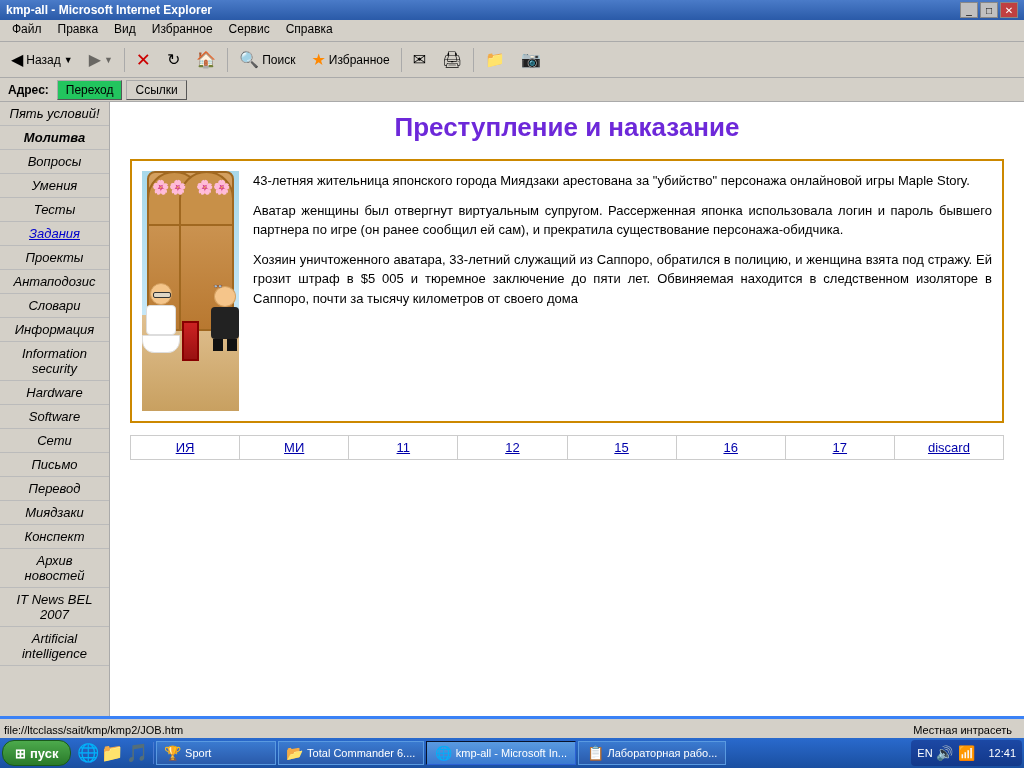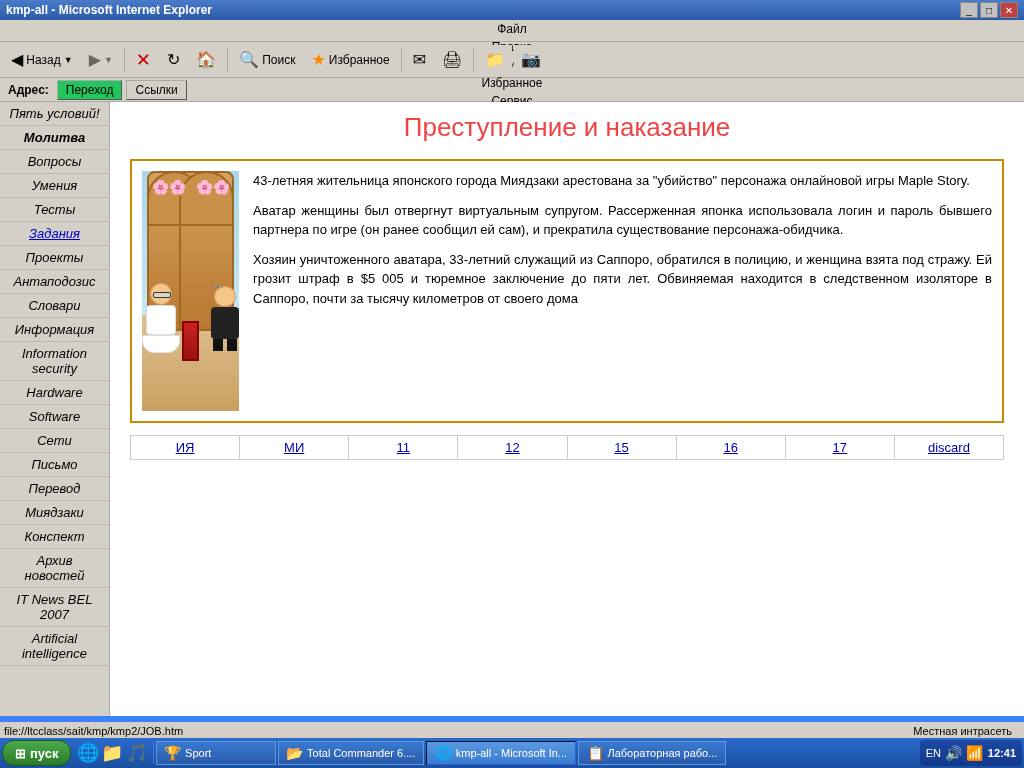--- a/index.html
+++ b/index.html
@@ -20,21 +20,21 @@
     .window-controls { display: flex; gap: 2px; }
     .window-controls span {
       width: 18px; height: 16px; background: #c0c0c0; border: 1px solid #888;
       display: flex; align-items: center; justify-content: center; font-size: 10px; cursor: pointer;
       color: #000;
     }
 
     
     .menu-bar {
       background: #d4d0c8; border-bottom: 1px solid #aaa;
-      display: flex; align-items: center; height: 22px; padding: 0 4px; flex-direction: column;
+      display: flex; height: 22px; padding: 0 4px;
     }
     .menu-bar span { padding: 2px 8px; font-size: 12px; cursor: pointer; }
 
     
     .toolbar {
       background: #d4d0c8; border-bottom: 1px solid #aaa;
       display: flex; align-items: center; height: 36px; padding: 2px 4px; gap: 2px;
     }
     .toolbar-btn {
       display: flex; align-items: center; gap: 3px; padding: 2px 6px;
@@ -78,21 +78,21 @@
     }
     .sidebar-item.link { color: #00f; text-decoration: underline; }
     .sidebar-item.bold { font-weight: bold; }
 
     
     .content-area {
       flex: 1; background: #fff; overflow-y: auto; padding: 10px 20px;
     }
 
     .page-title {
-      text-align: center; color: #ef4444; font-size: 26px; font-weight: normal;
+      text-align: center; color: #6d28d9; font-size: 26px; font-weight: bold;
       margin-bottom: 16px; font-family: Arial, sans-serif;
     }
 
     .article-box {
       border: 2px solid #cc8800; padding: 10px; margin-bottom: 12px;
       display: flex; gap: 14px;
     }
     .article-text { font-size: 13px; line-height: 1.5; text-align: justify; color: #000; }
     .article-text p { margin-bottom: 10px; }
 
@@ -106,21 +106,21 @@
     .nav-link-item {
       flex: 1; text-align: center; padding: 4px 8px;
       border-right: 1px solid #ccc; font-size: 13px;
       color: #00a; text-decoration: underline; cursor: pointer;
       background: #fff;
     }
     .nav-link-item:last-child { border-right: none; }
 
     
     .status-bar {
-      background: #d4d0c8; border-top: 6px solid #3b82f6;
+      background: #d4d0c8; border-top: 3px solid #3b82f6;
       height: 24px; display: flex; align-items: center; padding: 0 4px;
       font-size: 11px; justify-content: space-between;
     }
     .status-left { flex: 1; }
     .status-right { padding-right: 8px; }
 
     
     .taskbar {
       background: linear-gradient(to bottom, #2a6acd, #1a4fa0);
       height: 30px; display: flex; align-items: center; padding: 0 2px; gap: 2px;
@@ -364,15 +364,15 @@
     <span style="font-size:14px;">📋</span>
     <span>Лабораторная рабо...</span>
   </div>
 
   <div class="taskbar-sep"></div>
 
   <div class="taskbar-tray">
     <span>EN</span>
     <span style="font-size:14px;">🔊</span>
     <span style="font-size:14px;">📶</span>
-    <span style="font-weight:bold;">12:41</span>
+    <span style="font-weight:normal;margin-left:9px;">12:41</span>
   </div>
 </div>
 
 </body></html>

